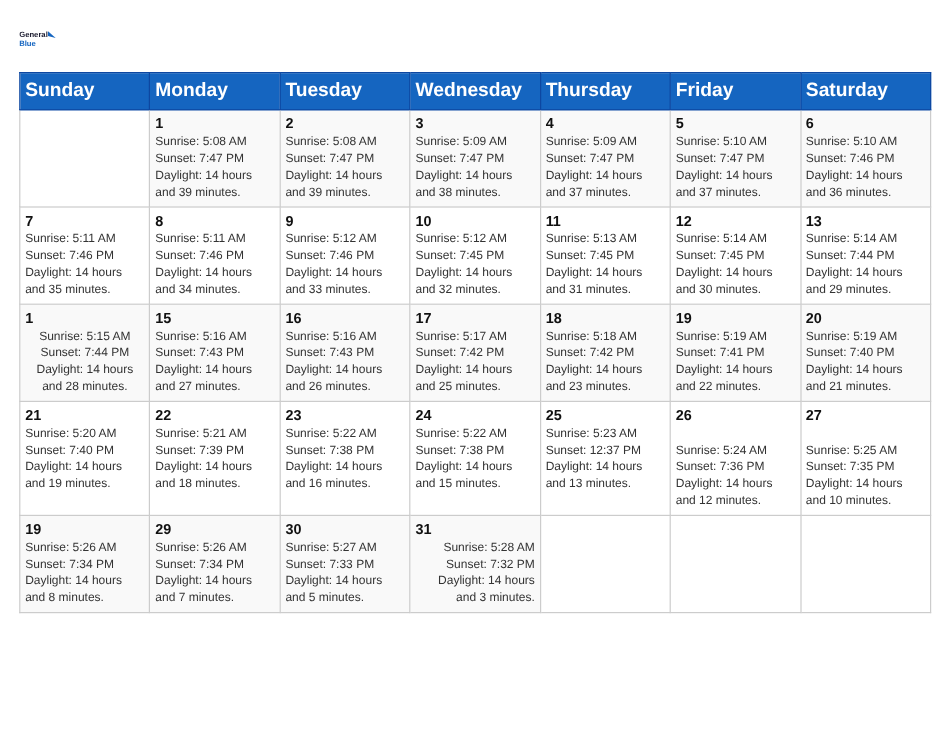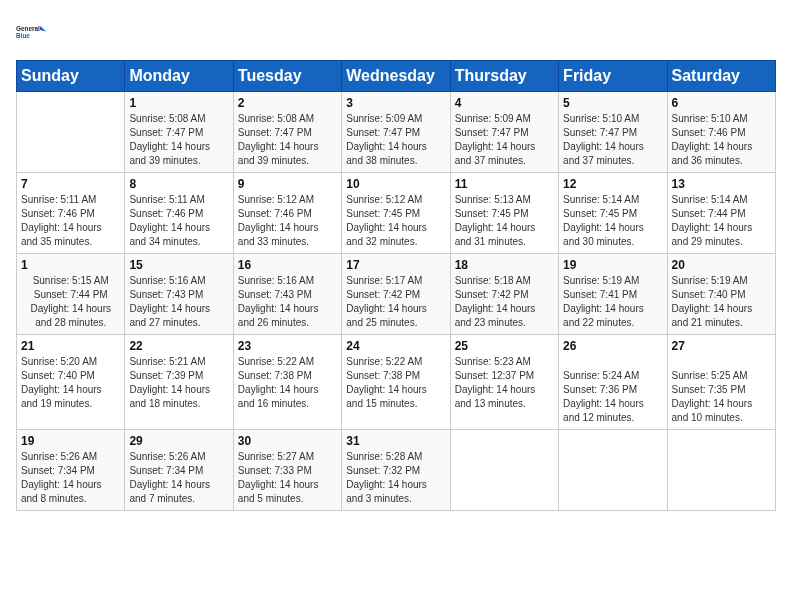--- a/index.html
+++ b/index.html
@@ -323,21 +323,21 @@
         </td>
         <td>
           <div class="day-number">30</div>
           <div class="day-info" style="white-space: pre-line;">Sunrise: 5:27 AM
 Sunset: 7:33 PM
 Daylight: 14 hours
 and 5 minutes.</div>
         </td>
         <td>
           <div class="day-number">31</div>
-          <div class="day-info" style="white-space: pre-line;">Sunrise: 5:28 AM
+          <div class="day-info" style="white-space: pre-line; text-align: right;">Sunrise: 5:28 AM
 Sunset: 7:32 PM
 Daylight: 14 hours
 and 3 minutes.</div>
         </td>
         <td class="empty-cell"></td>
         <td class="empty-cell"></td>
         <td class="empty-cell"></td>
       </tr>
     </tbody>
 </table>

